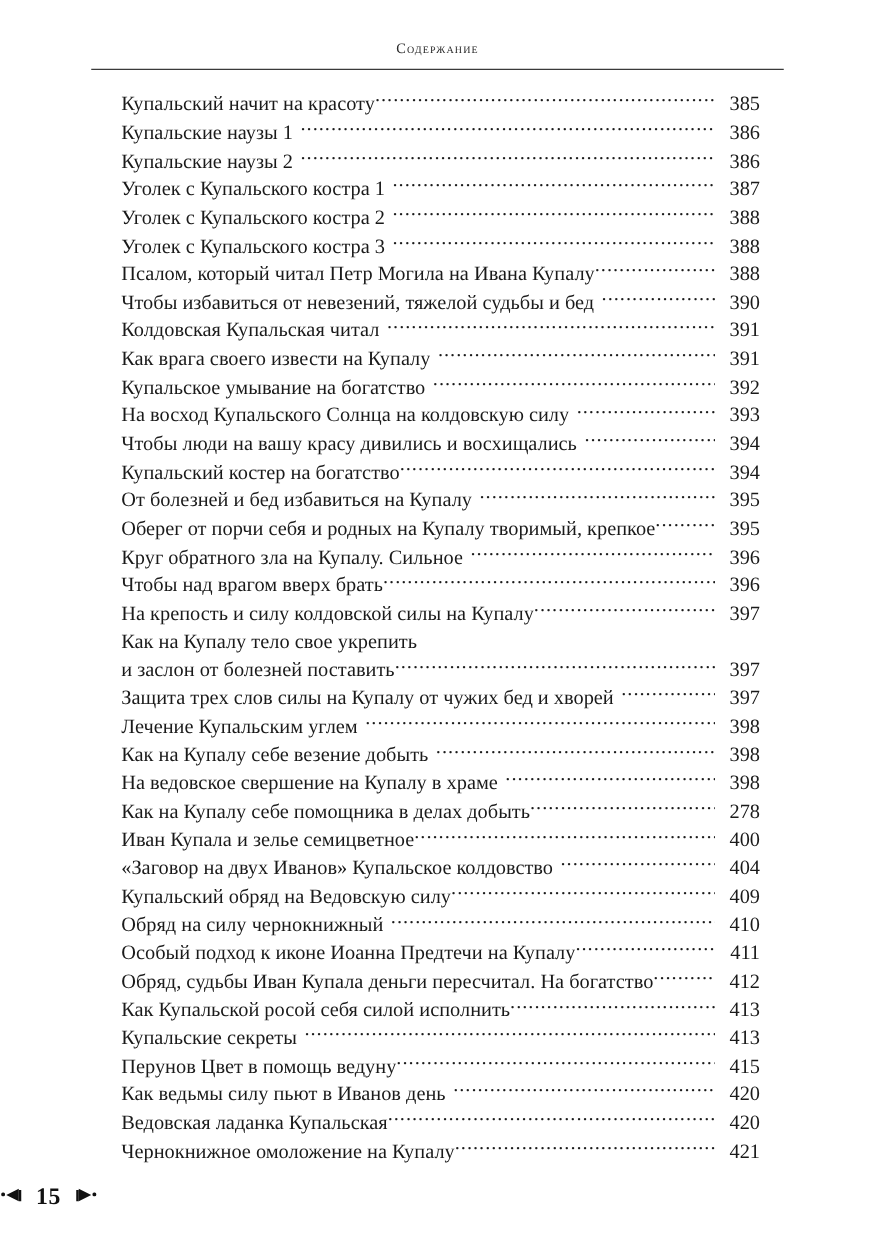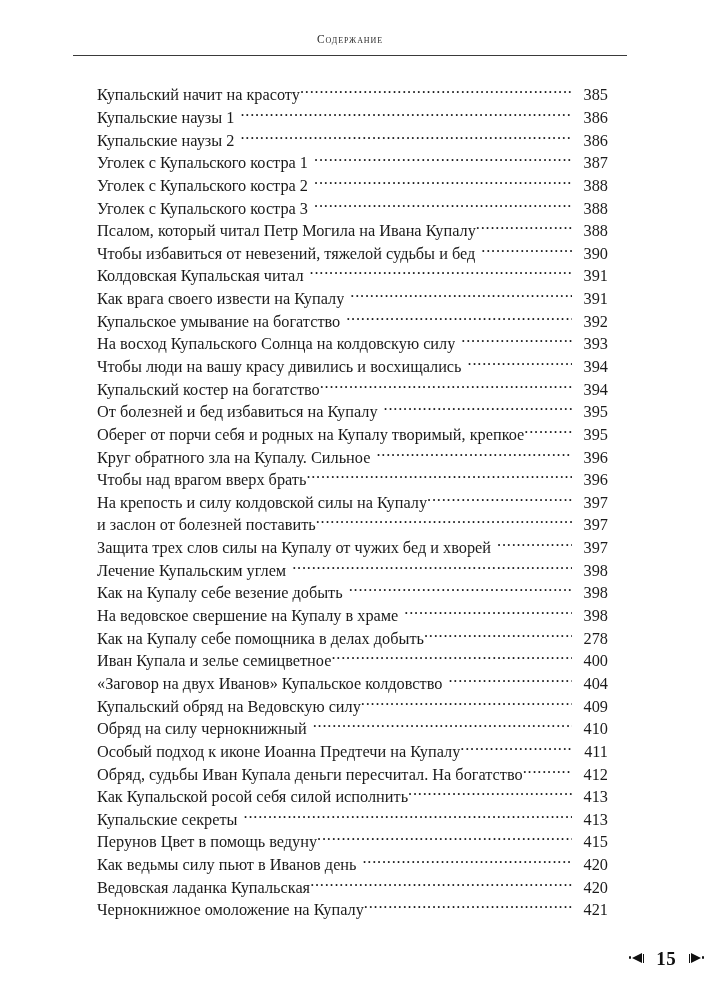--- a/index.html
+++ b/index.html
@@ -50,21 +50,20 @@
     height: 1px;
     background: #3a3a3a;
   }
 
   
   .toc {
     position: absolute;
     left: 97px;
     top: 72px;
     width: 511px;
-    margin-top: 12px;
   }
 
   .toc-entry {
     display: flex;
     align-items: baseline;
     width: 100%;
     font-size: 16.3px;
     line-height: 22.35px;
     white-space: nowrap;
   }
@@ -107,21 +106,21 @@
     padding-left: 5px;
     font-size: 16.3px;
   }
 
   
   .folio {
     position: absolute;
     left: 0;
     top: 946px;
     width: 705px;
-    text-align: right;
+    text-align: left;
     font-size: 19px;
     color: #111111;
     letter-spacing: 0;
   }
   .folio-num {
     display: inline-block;
     vertical-align: middle;
     font-size: 19px;
     font-weight: 700;
     padding: 0 7px;
@@ -267,20 +266,23 @@
       </div>
       <div class="toc-entry">
         <span class="entry-title">Чтобы над врагом вверх брать</span>
         <span class="leader no-gap"></span>
         <span class="entry-page">396</span>
       </div>
       <div class="toc-entry">
         <span class="entry-title">На крепость и силу колдовской силы на Купалу</span>
         <span class="leader no-gap"></span>
         <span class="entry-page">397</span>
+      </div>
+      <div class="toc-entry cont-first">
+        <span class="entry-title">Как на Купалу тело свое укрепить</span>
       </div>
       <div class="toc-entry">
         <span class="entry-title">и заслон от болезней поставить</span>
         <span class="leader no-gap"></span>
         <span class="entry-page">397</span>
       </div>
       <div class="toc-entry">
         <span class="entry-title">Защита трех слов силы на Купалу от чужих бед и хворей</span>
         <span class="leader gap-before"></span>
         <span class="entry-page">397</span>

